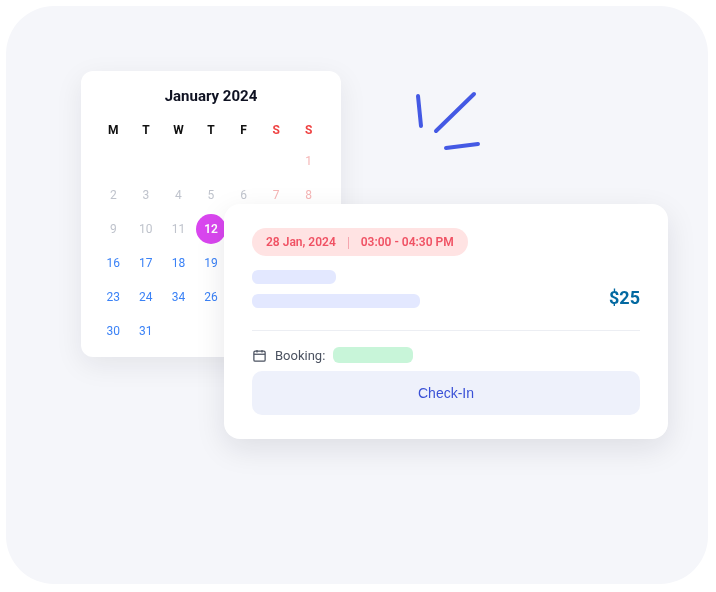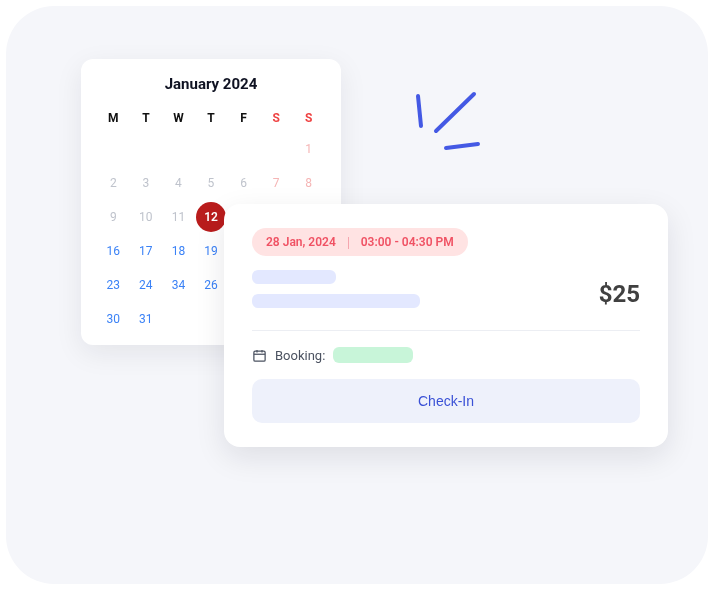--- a/index.html
+++ b/index.html
@@ -15,21 +15,21 @@
   left: 6px;
   top: 6px;
   width: 702px;
   height: 578px;
   background: #f5f6fa;
   border-radius: 48px;
 }
 .calendar {
   position: absolute;
   left: 75px;
-  top: 53px;
+  top: 65px;
   width: 260px;
   background: #fff;
   border-radius: 12px;
   box-shadow: 0 8px 28px rgba(20, 20, 40, 0.08);
   padding: 16px 16px 10px 16px;
 }
 .cal-title {
   text-align: center;
   font-weight: 700;
   font-size: 15px;
@@ -57,21 +57,21 @@
   width: 30px;
   height: 30px;
   margin: 1px auto;
   display: flex;
   align-items: center;
   justify-content: center;
   cursor: pointer;
 }
 .day.muted { color: #bfc3cc; }
 .day.weekend-muted { color: #f5b5b5; }
-.day.selected { background: #b91c1c; color: #fff; font-weight: 600; }
+.day.selected { background: #d946ef; color: #fff; font-weight: 600; }
 .day.empty { visibility: hidden; cursor: default; }
 
 .scribble {
   position: absolute;
   left: 400px;
   top: 80px;
   width: 100px;
   height: 80px;
 }
 
@@ -112,36 +112,36 @@
 .row-price {
   display: flex;
   align-items: flex-end;
   justify-content: space-between;
 }
 .skel-col { display: flex; flex-direction: column; gap: 10px; }
 .skel { background: #e3e8ff; border-radius: 6px; }
 .skel.a { width: 84px; height: 14px; }
 .skel.b { width: 168px; height: 14px; }
 .price {
-  font-size: 24px;
-  font-weight: 700;
-  color: #404040;
+  font-size: 18px;
+  font-weight: 700;
+  color: #0369a1;
 }
 .divider {
   height: 1px;
   background: #eceef3;
   margin: 22px 0 16px 0;
 }
 .status-row {
   display: flex;
   align-items: center;
   justify-content: space-between;
   font-size: 13px;
   color: #4b5260;
-  margin-bottom: 16px;
+  margin-bottom: 8px;
 }
 .status-left, .status-right {
   display: flex;
   align-items: center;
   gap: 8px;
 }
 .chip {
   display: inline-block;
   border-radius: 6px;
   height: 16px;

